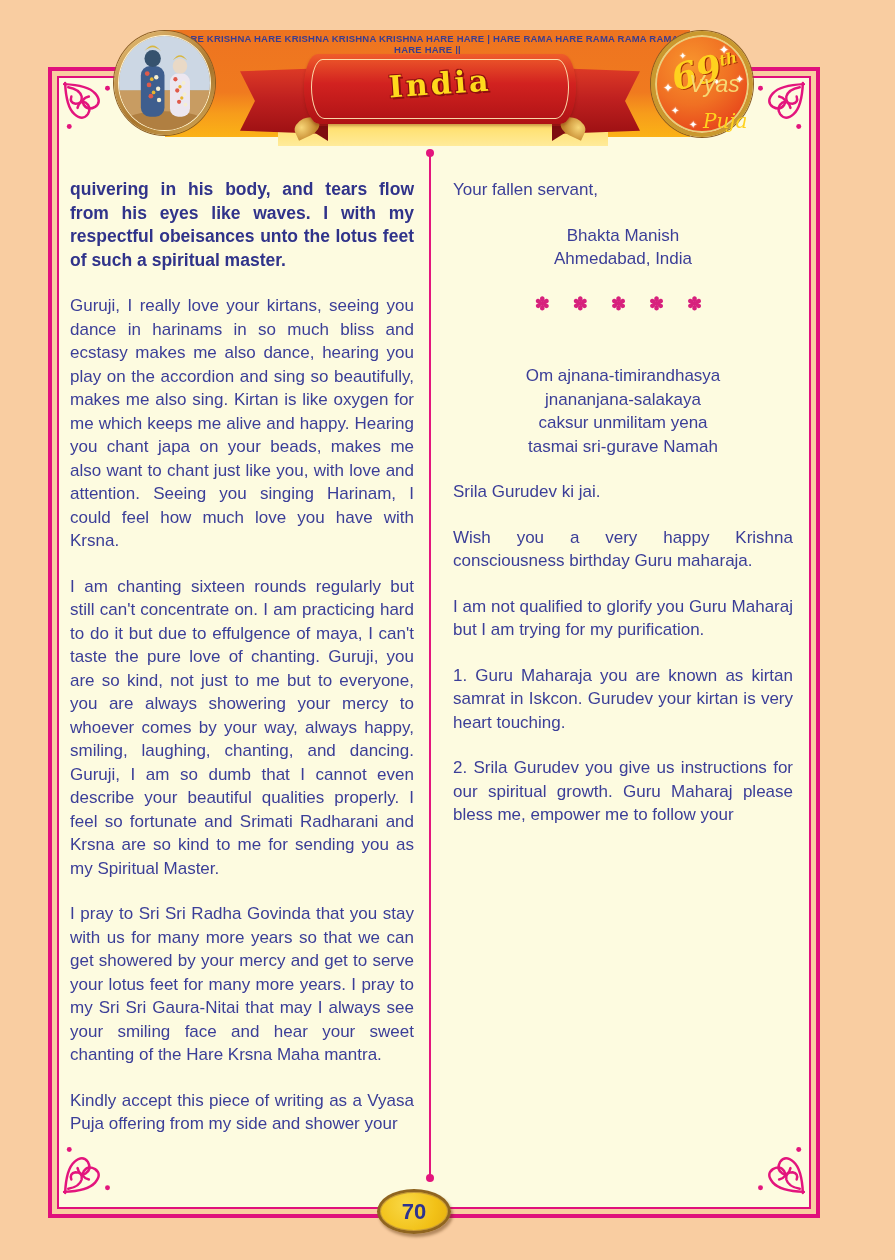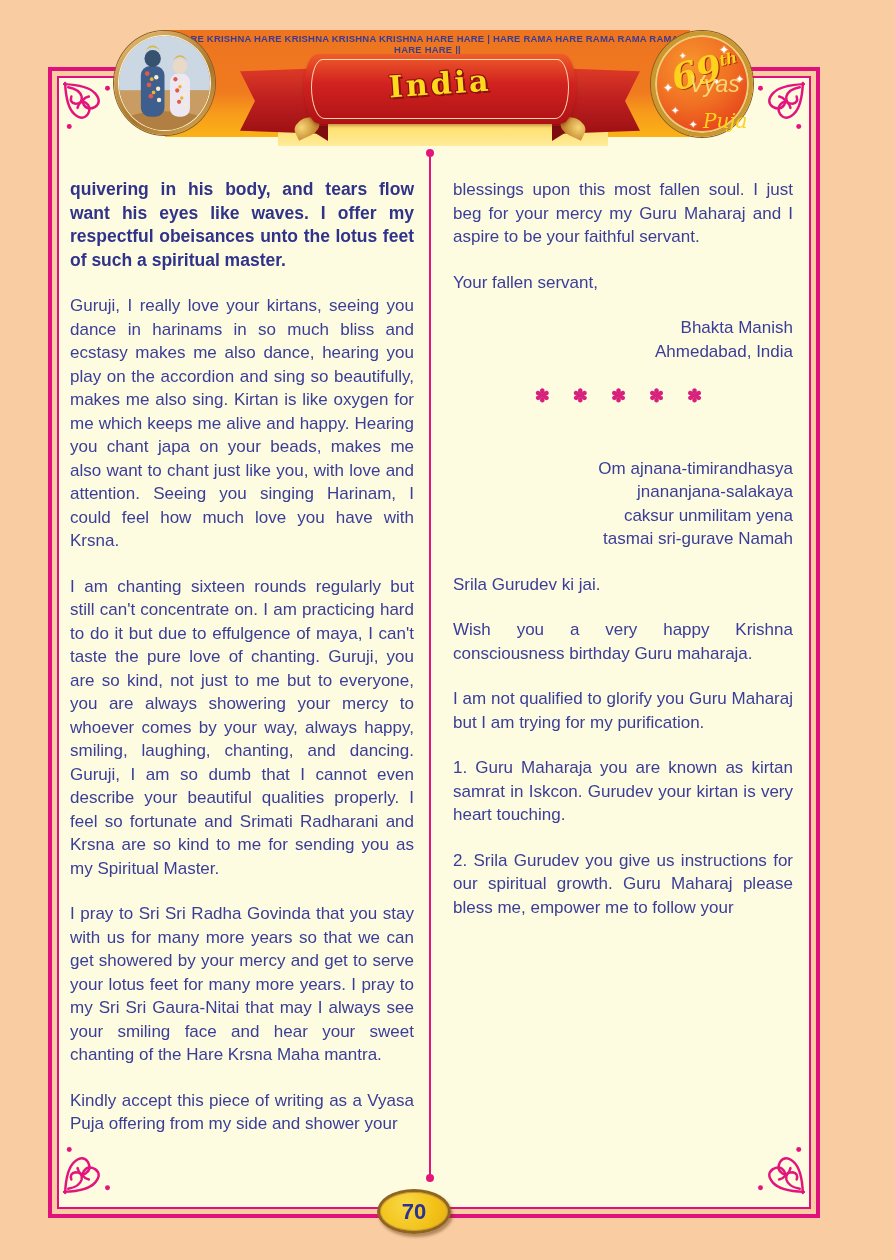--- a/index.html
+++ b/index.html
@@ -83,21 +83,21 @@
   .divider-line::before, .divider-line::after { content:""; position:absolute; left:-3px; width:8px; height:8px;
           border-radius:50%; background:#e3157d; }
   .divider-line::before { top:-4px; } .divider-line::after { bottom:-4px; }
 
   
   .col { position:absolute; top:178px; font-size:17px; line-height:23.5px; color:#3b3e98; }
   .col-left  { left:70px;  width:344px; }
   .col-right { left:453px; width:340px; }
   .col p { text-align:justify; margin-bottom:22px; }
   .col p.nojust { text-align:left; }
-  .col p.pre { white-space:pre-line; text-align:right; }
+  .col p.pre { white-space:pre-line; text-align:center; }
   .intro { font-weight:bold; color:#30338a; font-size:17.5px; }
   .flower-divider { text-align:center; color:#d7217d; font-size:18px; font-weight:bold;
                     letter-spacing:9px; margin:6px 0 48px; }
 
   
   .page-oval { position:absolute; left:377px; top:1189px; width:74px; height:45px; border-radius:50%;
                background:radial-gradient(circle at 38% 32%, #f9d846 0%, #f2c117 60%, #e6ad0e 100%);
                border:3px solid #8f6420; box-shadow:2px 3px 3px rgba(90,50,10,.45), 0 0 0 1px #c79b3b inset;
                display:flex; align-items:center; justify-content:center; }
   .page-oval span { font-size:22px; font-weight:bold; color:#2d3390; }
@@ -214,29 +214,28 @@
     <span class="sparkle" style="left:58px;top:42px;font-size:9px;">✦</span>
     <span class="sparkle" style="left:34px;top:84px;font-size:10px;">✦</span>
     <div class="num"><span>69</span><span class="suffix">th</span></div>
     <div class="l1">Vyas</div>
     <div class="l2">Puja</div>
   </div>
 
   <div class="divider-line"></div>
 
   <div class="col col-left">
-    <p class="intro">quivering in his body, and tears flow want his eyes like waves. I offer my respectful obeisances unto the lotus feet of such a spiritual master.</p>
+    <p class="intro">quivering in his body, and tears flow from his eyes like waves. I with my respectful obeisances unto the lotus feet of such a spiritual master.</p>
     <p>Guruji, I really love your kirtans, seeing you dance in harinams in so much bliss and ecstasy makes me also dance, hearing you play on the accordion and sing so beautifully, makes me also sing. Kirtan is like oxygen for me which keeps me alive and happy. Hearing you chant japa on your beads, makes me also want to chant just like you, with love and attention. Seeing you singing Harinam, I could feel how much love you have with Krsna.</p>
     <p>I am chanting sixteen rounds regularly but still can't concentrate on. I am practicing hard to do it but due to effulgence of maya, I can't taste the pure love of chanting. Guruji, you are so kind, not just to me but to everyone, you are always showering your mercy to whoever comes by your way, always happy, smiling, laughing, chanting, and dancing. Guruji, I am so dumb that I cannot even describe your beautiful qualities properly. I feel so fortunate and Srimati Radharani and Krsna are so kind to me for sending you as my Spiritual Master.</p>
     <p>I pray to Sri Sri Radha Govinda that you stay with us for many more years so that we can get showered by your mercy and get to serve your lotus feet for many more years. I pray to my Sri Sri Gaura-Nitai that may I always see your smiling face and hear your sweet chanting of the Hare Krsna Maha mantra.</p>
     <p>Kindly accept this piece of writing as a Vyasa Puja offering from my side and shower your</p>
   </div>
 
   <div class="col col-right">
-    <p>blessings upon this most fallen soul. I just beg for your mercy my Guru Maharaj and I aspire to be your faithful servant.</p>
     <p class="nojust">Your fallen servant,</p>
     <p class="pre">Bhakta Manish
 Ahmedabad, India</p>
     <div class="flower-divider">✽ ✽ ✽ ✽ ✽</div>
     <p class="pre">Om ajnana-timirandhasya
 jnananjana-salakaya
 caksur unmilitam yena
  tasmai sri-gurave Namah</p>
     <p class="nojust">Srila Gurudev ki jai.</p>
     <p>Wish you a very happy Krishna consciousness birthday Guru maharaja.</p>

